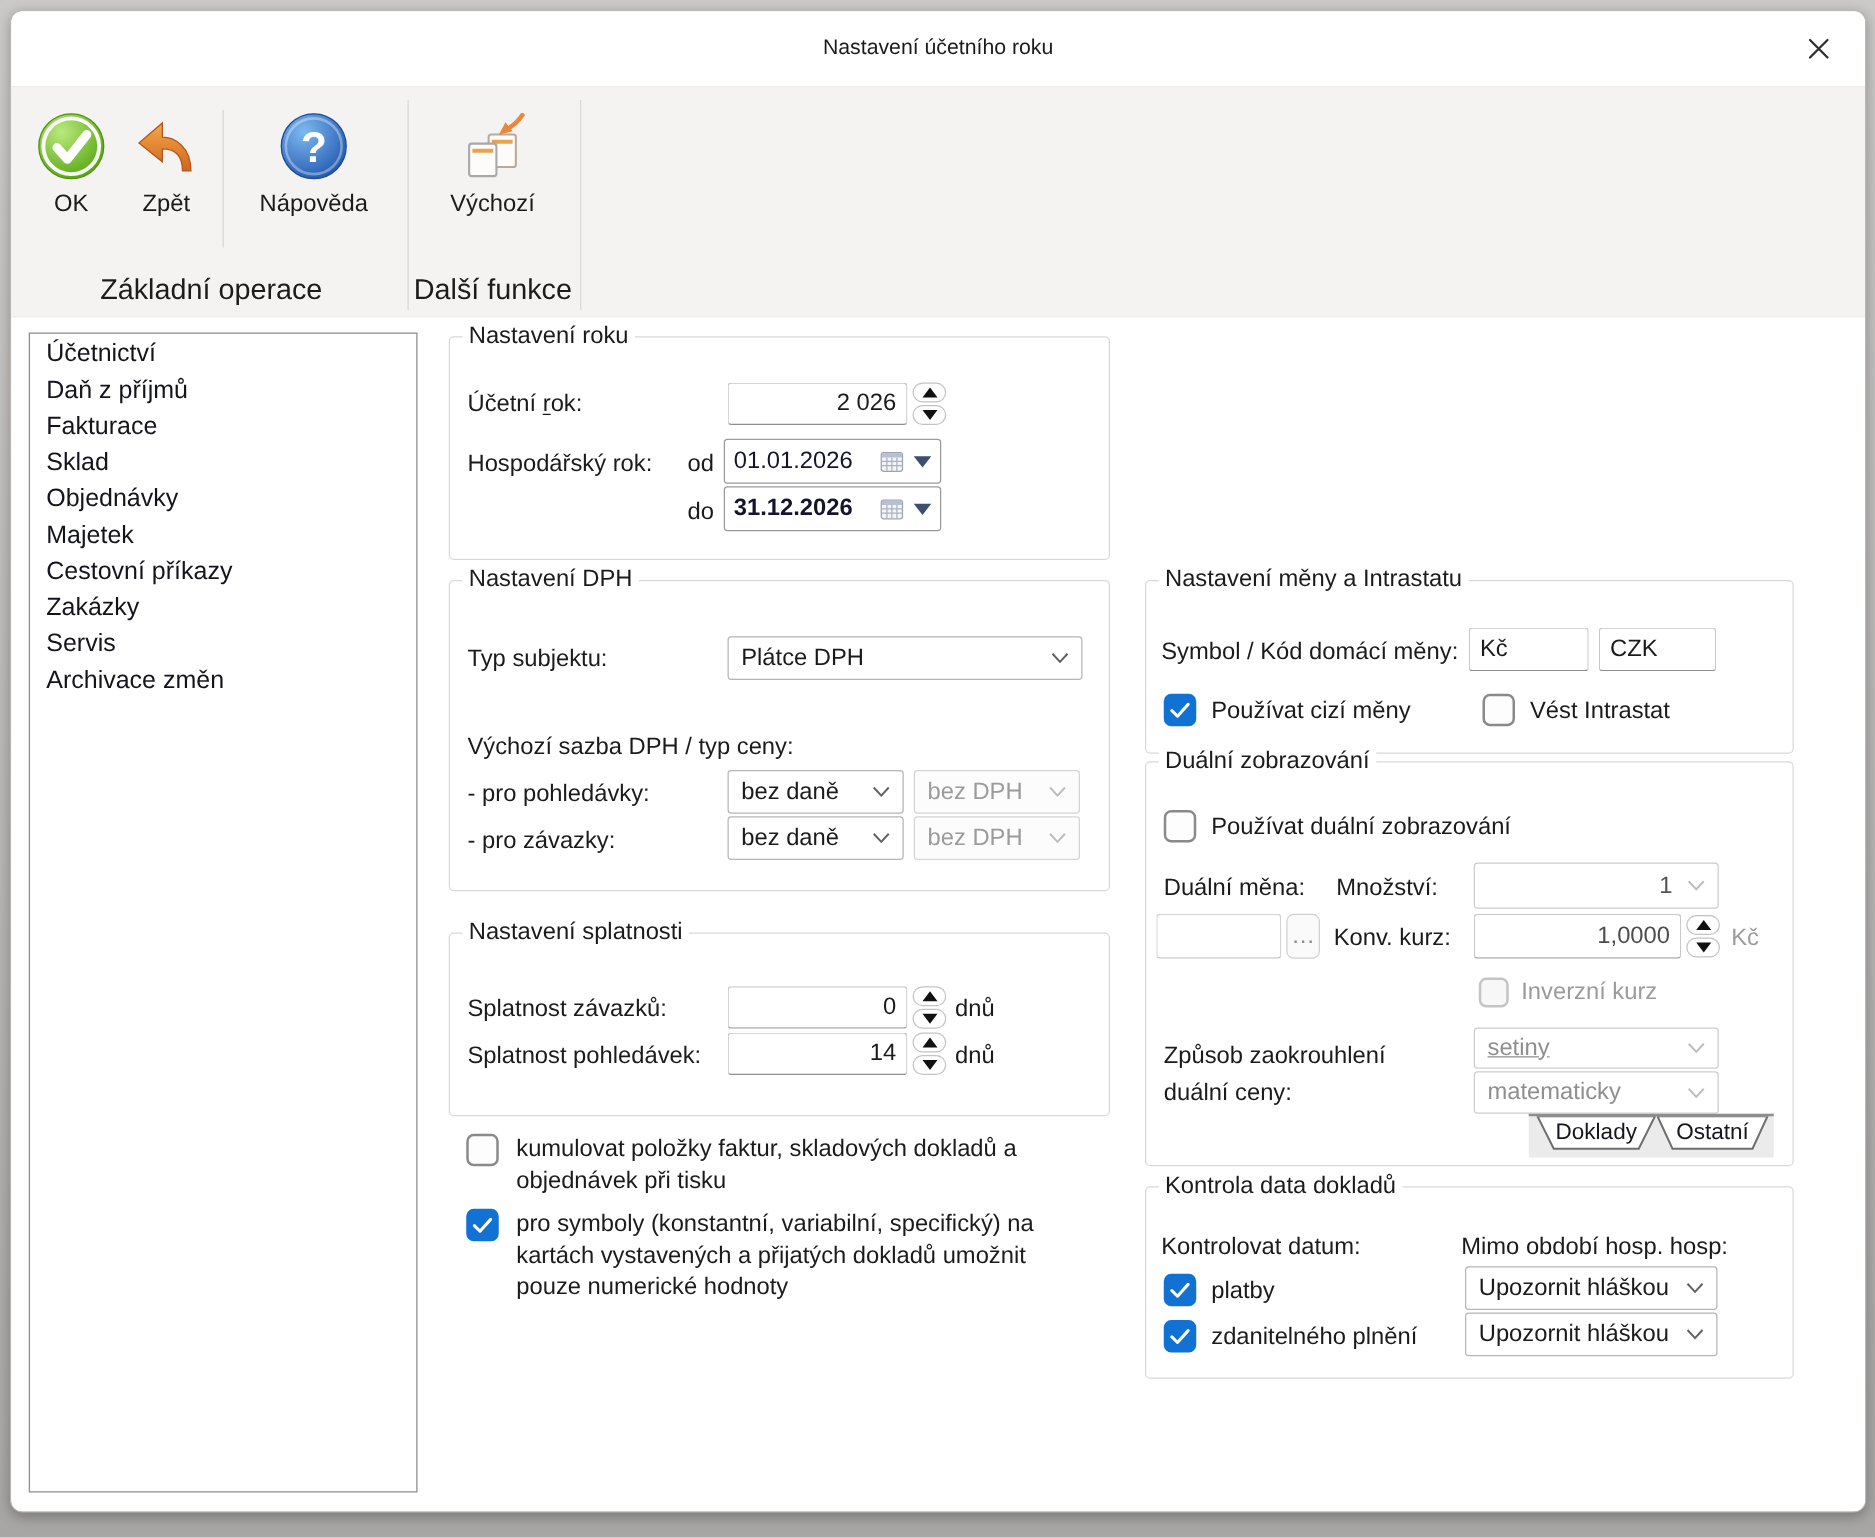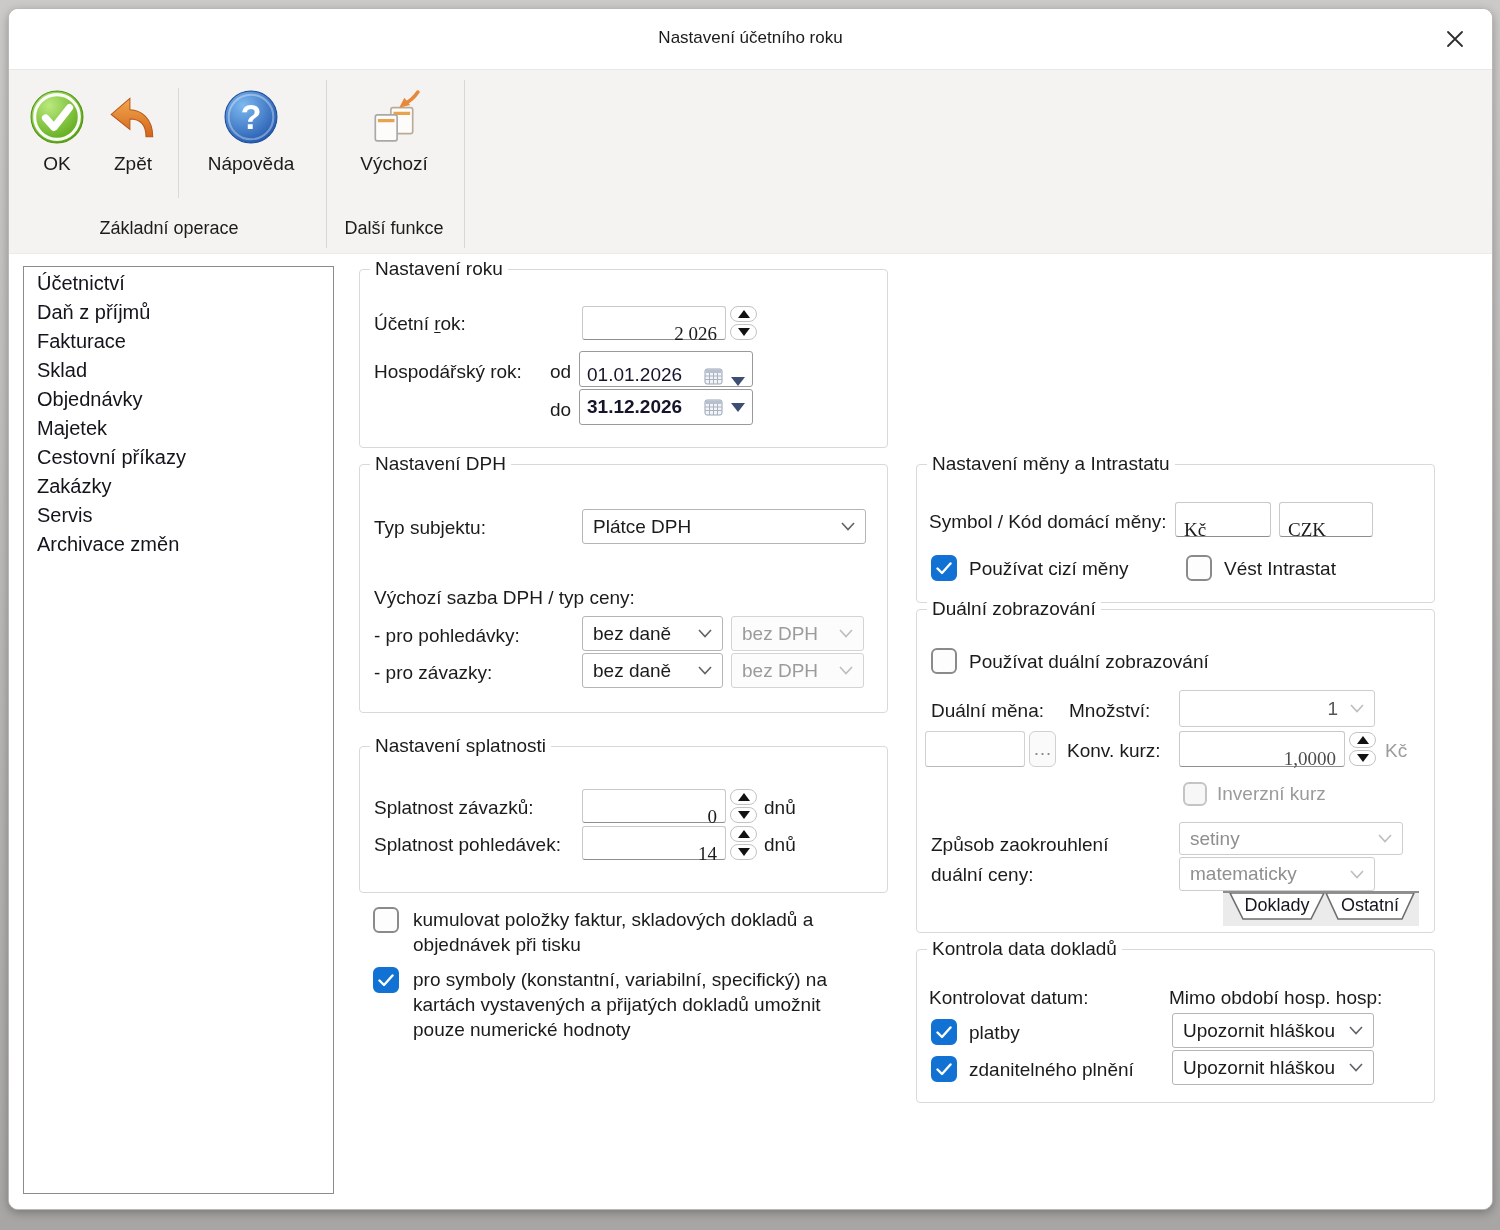--- a/index.html
+++ b/index.html
@@ -16,37 +16,37 @@
   }
   
   .titlebar { position:absolute; left:0; top:0; right:0; height:60px; background:#fff; border-bottom:1px solid #e9e8e6; }
   .title { position:absolute; left:0; right:0; top:19px; text-align:center; font-size:17px; color:#1b1b1b; }
   .close-btn { position:absolute; right:24px; top:17px; width:26px; height:26px; display:flex; align-items:center; justify-content:center; cursor:default; }
   
   .toolbar { position:absolute; left:0; top:61px; right:0; height:183px; background:#f4f3f1; border-bottom:1px solid #ecebe9; }
   .tb-btn { position:absolute; display:flex; flex-direction:column; align-items:center; gap:9px; }
   .tb-btn .tb-label { font-size:19px; color:#1b1b1b; white-space:nowrap; }
   .vsep { position:absolute; width:1px; background:#d9d8d6; }
-  .grp-lbl { position:absolute; font-size:18px; color:#1c1c1c; text-align:center; white-space:nowrap; }
+  .grp-lbl { position:absolute; font-size:23px; color:#1c1c1c; text-align:center; white-space:nowrap; }
   
   .content { position:absolute; left:0; top:245px; right:0; bottom:0; background:#fff; }
   
   .sidebar { position:absolute; left:14px; top:257px; width:311px; height:928px; border:1px solid #8c8c8c; background:#fff; padding-top:2px; box-sizing:border-box; }
   .side-item { height:29px; line-height:29px; padding-left:13px; font-size:20px; color:#14141c; white-space:nowrap; }
   .side-item.selected { background:#0a7ad8; color:#fff; }
   
   .gb { position:absolute; border:1px solid #d9d9d9; border-radius:4px; }
   .gb-title { position:absolute; top:-12px; left:10px; background:#fff; padding:0 5px; font-size:19px; color:#1b1b1b; white-space:nowrap; }
   .lbl { position:absolute; font-size:19px; color:#1b1b1b; white-space:nowrap; }
   u.accel { text-decoration:underline; text-underline-offset:2px; }
   
   .tfield {
     position:absolute; box-sizing:border-box; background:#fff;
     border:1px solid #c9c9c9; border-bottom-color:#8f8f8f; border-radius:3px;
-    font-size:19px; color:#1b1b1b; display:flex; padding:16px 8px;font-family:Liberation Serif, serif;
+    font-size:19px; color:#1b1b1b; display:flex; align-items:center; padding:16px 8px;
   }
   .tfield.right { justify-content:flex-end; }
   .datefield {
     position:absolute; box-sizing:border-box; background:#fff;
     border:1px solid #9a9a9a; border-radius:3px;
     font-size:19px; color:#14142a; display:flex; align-items:center; gap:7px; padding:0 7px;
   }
   .datefield .dval { flex:1; }
   .ddtri { width:0; height:0; border-left:7px solid transparent; border-right:7px solid transparent; border-top:9px solid #3c4e71; }
   .combo {
@@ -188,21 +188,21 @@
     <div class="spin" style="left:370px; top:36px;">
       <div class="spin-btn">
           <div class="tri-up"></div>
         </div>
       <div class="spin-btn">
           <div class="tri-down"></div>
         </div>
     </div>
     <div class="lbl" style="left:14px; top:91px;">Hospodářský rok:</div>
     <div class="lbl" style="left:190px; top:91px;">od</div>
-    <div class="datefield" style="left:219px; top:81px; width:174px; height:36px;align-items:flex-end;">
+    <div class="datefield" style="left:219px; top:81px; width:174px; height:36px;">
       <span class="dval">01.01.2026</span>
       <svg width="20" height="19" viewBox="0 0 20 19">
         <rect x="1" y="2" width="17" height="15" rx="2" fill="#f2f4f8" stroke="#9aa3b5"></rect>
         <rect x="1.5" y="2.5" width="16" height="3.5" fill="#b8c0d0"></rect>
         <path d="M1 9 H18 M1 12.5 H18 M5.5 6 V17 M9.5 6 V17 M13.5 6 V17" stroke="#aab2c2" stroke-width="1" fill="none"></path>
       </svg>
       <div class="ddtri"></div>
     </div>
     <div class="lbl" style="left:190px; top:129px;">do</div>
     <div class="datefield" style="left:219px; top:119px; width:174px; height:36px;font-weight:bold;">
@@ -344,21 +344,21 @@
           <div class="tri-down"></div>
         </div>
     </div>
     <div class="unit" style="left:468px; top:130px;">Kč</div>
 
     <div class="cb small disabled" style="left:266px; top:172px;"></div>
     <div class="lbl" style="left:300px; top:173px; color:#9b9b9b;">Inverzní kurz</div>
 
     <div class="lbl" style="left:14px; top:224px;">Způsob zaokrouhlení</div>
     <div class="lbl" style="left:14px; top:254px;">duální ceny:</div>
-    <div class="combo softgray" style="left:262px; top:212px; width:224px; height:33px;">
+    <div class="combo softgray" style="left:262px; top:212px; width:196px; height:33px;text-decoration:underline;">
       <span class="cval">setiny</span>
       <svg width="14" height="9" viewBox="0 0 14 9">
           <path d="M1 1 L7 7.5 L13 1" stroke="#bdbdbd" stroke-width="1.6" fill="none"></path>
         </svg>
     </div>
     <div class="combo softgray" style="left:262px; top:247px; width:196px; height:34px;">
       <span class="cval">matematicky</span>
       <svg width="14" height="9" viewBox="0 0 14 9">
           <path d="M1 1 L7 7.5 L13 1" stroke="#bdbdbd" stroke-width="1.6" fill="none"></path>
         </svg>

